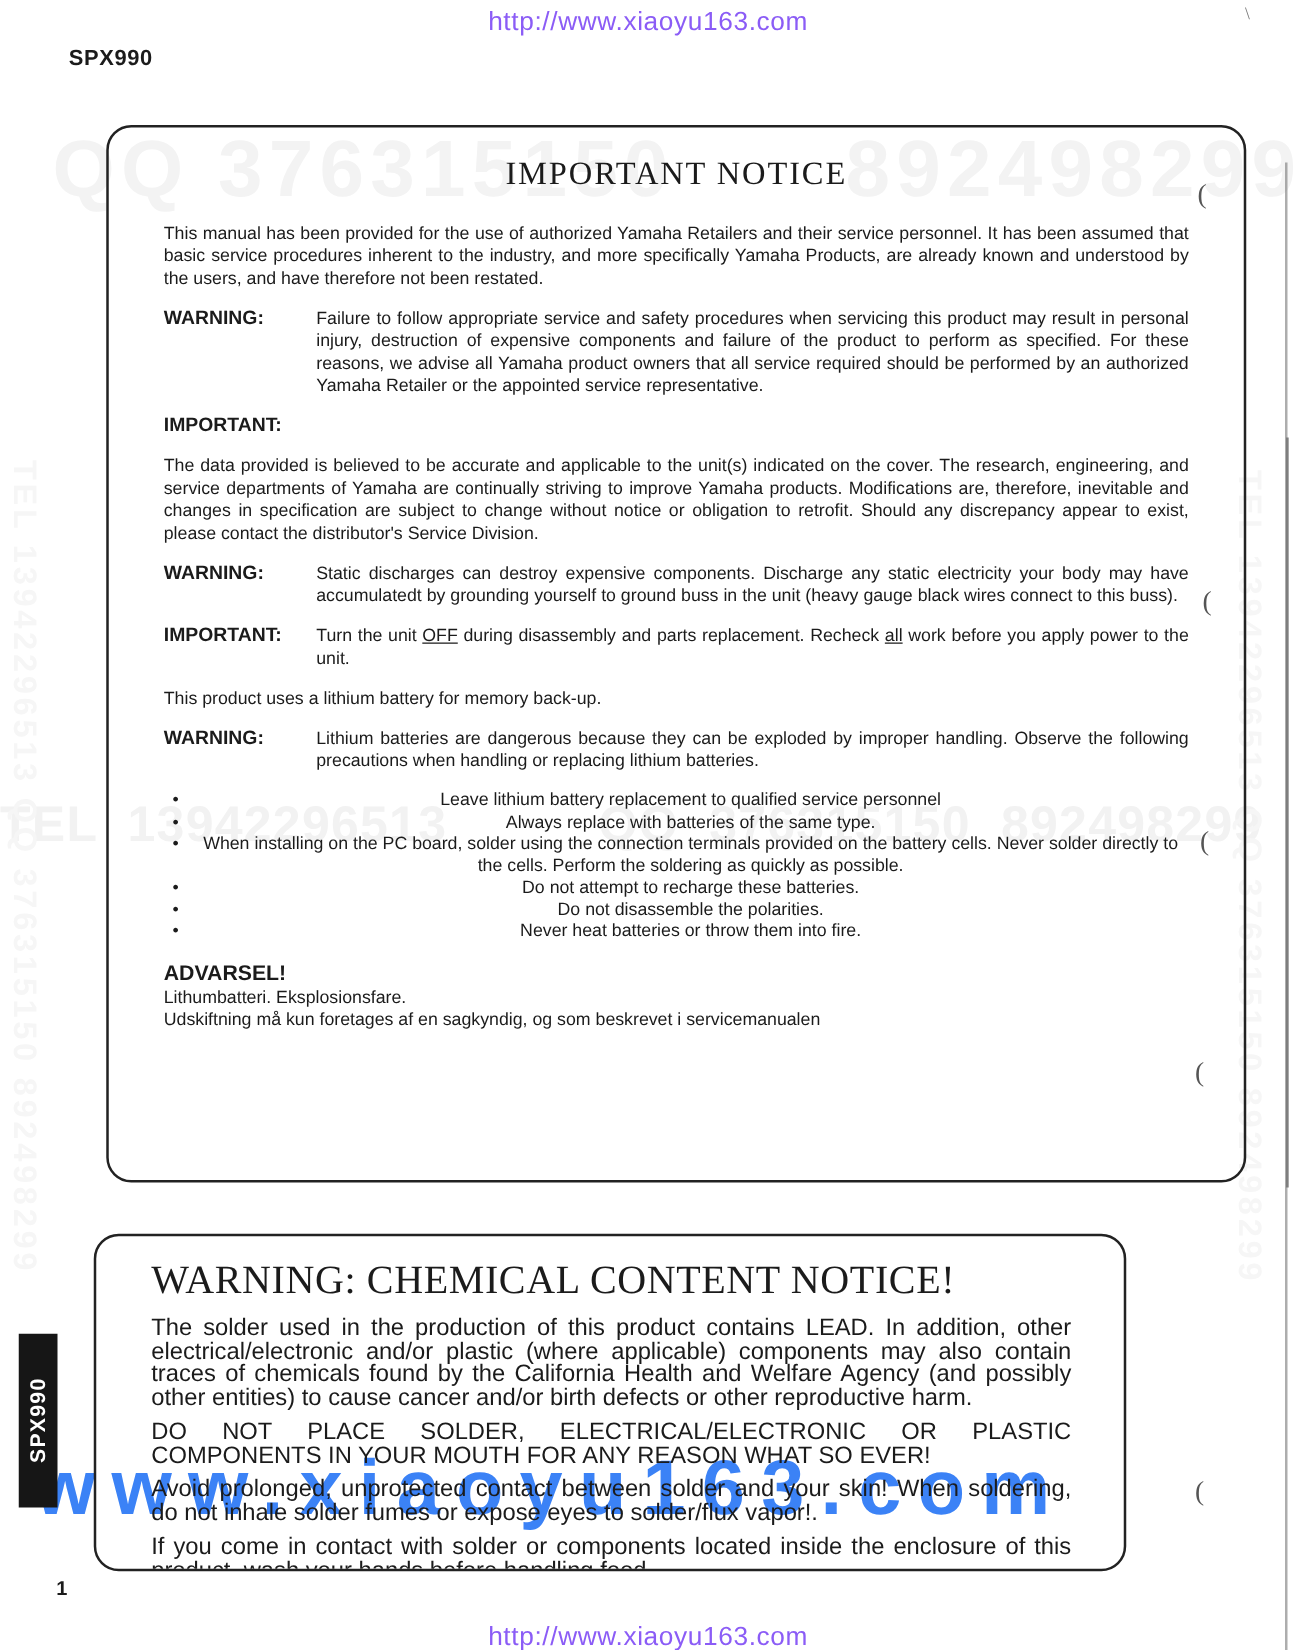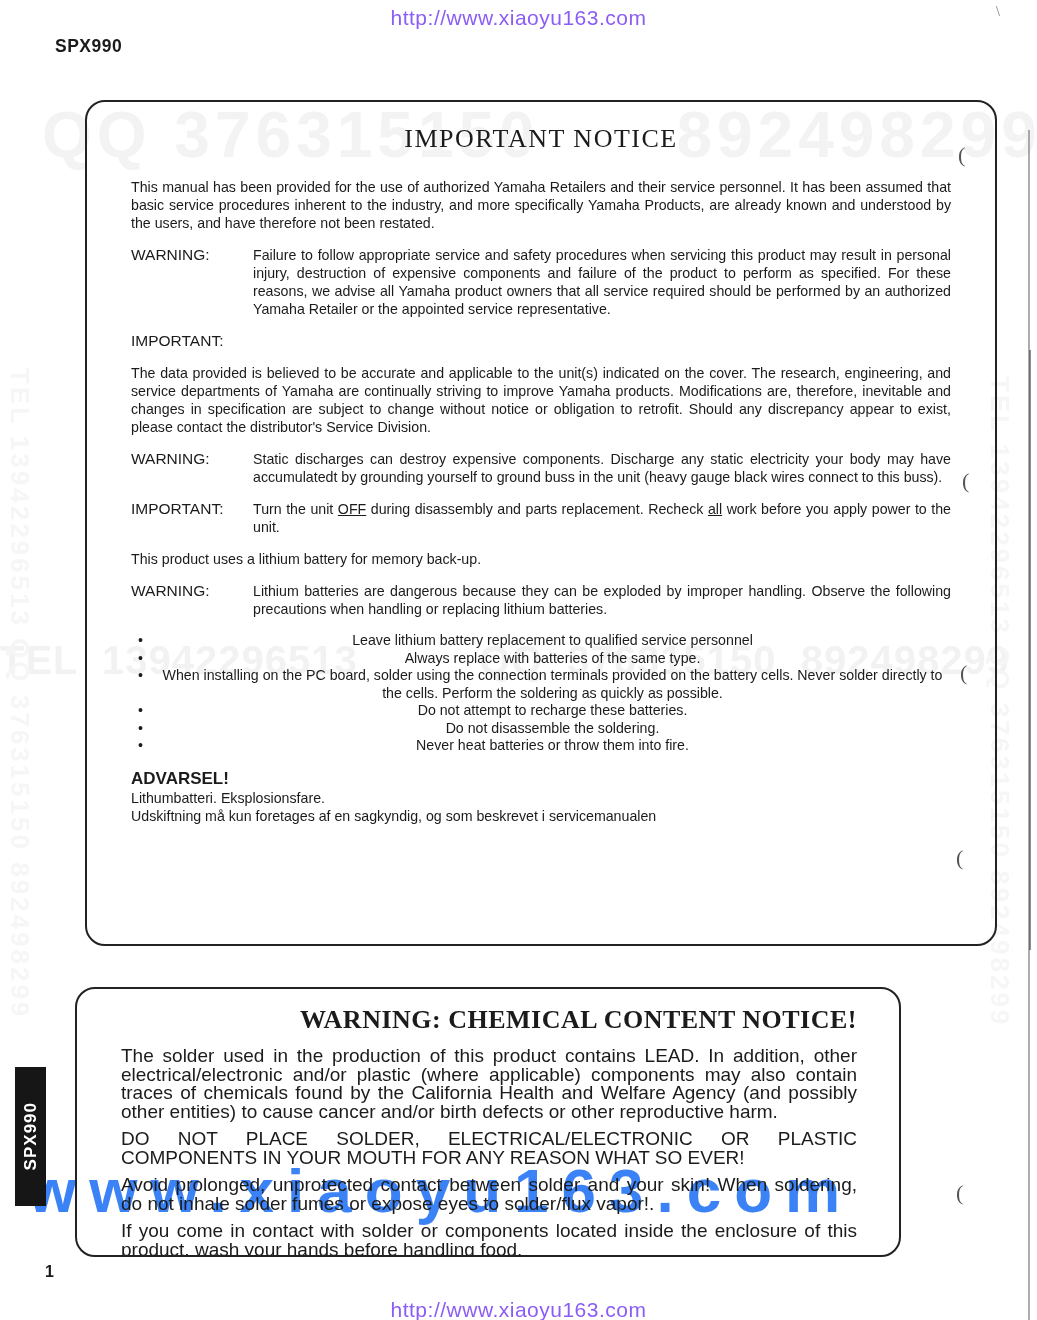--- a/index.html
+++ b/index.html
@@ -33,29 +33,29 @@
   
   .box{position:absolute; border:2px solid #222; border-radius:20px; background:transparent; z-index:1; box-sizing:border-box;}
   #notice-box{left:85px; top:100px; width:912px; height:846px; padding:18px 44px 0 44px; overflow:hidden;}
   #chem-box{left:75px; top:987px; width:826px; height:270px; padding:12px 42px 0 44px; overflow:hidden;}
   .notice-title{
     font-family:"Liberation Serif", serif; font-size:26px; letter-spacing:1.5px;
     text-align:center; margin:4px 0 24px 0; font-weight:normal;
   }
   .para{font-size:14.2px; line-height:18px; text-align:justify; margin:0 0 14px 0;}
   .lblock{display:flex; margin:0 0 14px 0;}
-  .lblock .lbl{flex:none; width:122px; font-size:15.5px; font-weight:normal;}
+  .lblock .lbl{flex:none; width:122px; font-size:15.5px; font-weight:bold;}
   .lblock .ltxt{flex:1; font-size:14.2px; line-height:18px; text-align:justify;}
   .u{text-decoration:underline;}
   ul.blist{list-style:none; margin:0 0 13px 0; padding:0 0 0 6px;text-align:center;}
   ul.blist li{position:relative; padding-left:17px; font-size:14.2px; line-height:17.5px;}
   ul.blist li::before{content:"\2022"; position:absolute; left:1px; top:0;}
   .adv-title{font-size:17px; font-weight:bold; line-height:21px;}
   .adv-line{font-size:14.2px; line-height:18.5px;}
-  .chem-title{font-family:"Liberation Serif", serif; font-weight:bold; font-size:26px; letter-spacing:0.5px; margin:4px 0 12px 0;text-align:right;}
+  .chem-title{font-family:"Liberation Serif", serif; font-weight:normal; font-size:32px; letter-spacing:0.5px; margin:4px 0 12px 0;}
   .chem-para{font-size:19px; line-height:18.5px; text-align:justify; margin:0 0 9px 0;}
   
   .artifact{position:absolute; z-index:2; font-family:"Liberation Serif", serif; color:#555;}
   .ar1{left:958px; top:142px; font-size:22px;}
   .ar2{left:962px; top:468px; font-size:22px;}
   .ar3{left:960px; top:660px; font-size:22px;}
   .ar4{left:956px; top:845px; font-size:22px;}
   .ar5{left:956px; top:1180px; font-size:22px;}
   .ar6{left:996px; top:4px; font-size:14px; color:#777;}
   .edge-line{position:absolute; left:1028px; top:130px; width:2px; height:1190px; background:#6a6a6a; opacity:0.55; z-index:2;}
@@ -121,21 +121,21 @@
     <div class="lblock">
       <span class="lbl">WARNING:</span>
       <span class="ltxt">Lithium batteries are dangerous because they can be exploded by improper handling. Observe the following precautions when handling or replacing lithium batteries.</span>
     </div>
 
     <ul class="blist">
       <li>Leave lithium battery replacement to qualified service personnel</li>
       <li>Always replace with batteries of the same type.</li>
       <li>When installing on the PC board, solder using the connection terminals provided on the battery cells. Never solder directly to the cells. Perform the soldering as quickly as possible.</li>
       <li>Do not attempt to recharge these batteries.</li>
-      <li>Do not disassemble the soldering.</li>
+      <li>Do not disassemble the polarities.</li>
       <li>Never heat batteries or throw them into fire.</li>
     </ul>
 
     <div>
       <div class="adv-title">ADVARSEL!</div>
       <div class="adv-line">Lithumbatteri. Eksplosionsfare.</div>
       <div class="adv-line">Udskiftning må kun foretages af en sagkyndig, og som beskrevet i servicemanualen</div>
     </div>
   </div>
 

